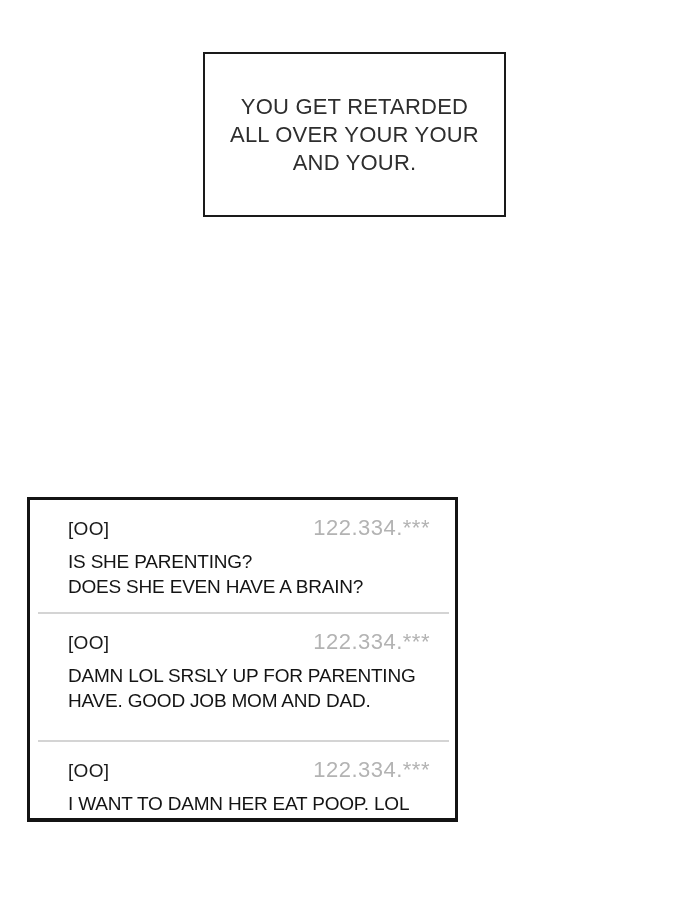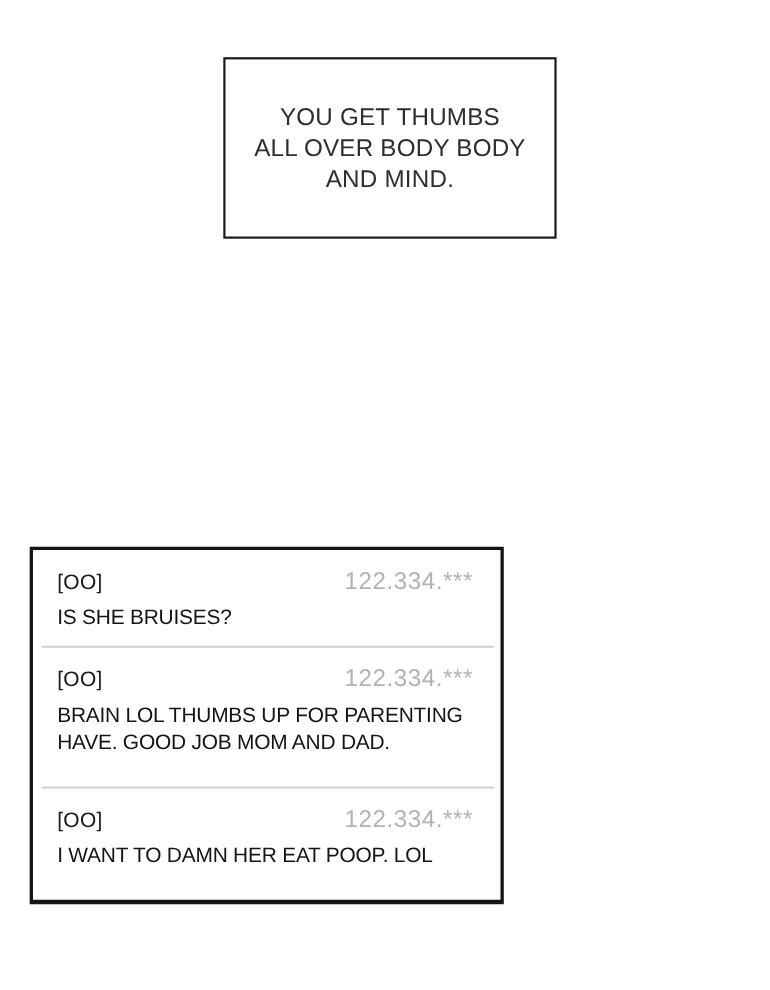--- a/index.html
+++ b/index.html
@@ -40,20 +40,21 @@
     left: 27px;
     top: 497px;
     width: 431px;
     height: 325px;
     border: 3px solid #141414;
     border-bottom-width: 4px;
     background: #ffffff;
   }
   .comment {
     padding: 15px 25px 13px 22px;
+    margin-left: 16px;
   }
   .comment.extra-bottom {
     padding-bottom: 27px;
   }
   .comment-header {
     display: flex;
     justify-content: space-between;
     align-items: baseline;
   }
   .comment-username {
@@ -79,47 +80,48 @@
     margin: 0 6px 0 8px;
   }
 </style>
 </head>
 <body>
 
 <div class="canvas">
 
   <div class="narration-box">
     <div class="narration-text">
-      <div>YOU GET THUMBS</div>
-      <div>ALL OVER BODY BODY</div>
-      <div>AND MIND.</div>
+      <div>YOU GET RETARDED</div>
+      <div>ALL OVER YOUR YOUR</div>
+      <div>AND YOUR.</div>
     </div>
   </div>
 
   <div class="comments-panel">
 
     <div class="comment">
       <div class="comment-header">
         <span class="comment-username">[OO]</span>
         <span class="comment-ip">122.334.***</span>
       </div>
       <div class="comment-body">
-        <div>IS SHE BRUISES?</div>
+        <div>IS SHE PARENTING?</div>
+        <div>DOES SHE EVEN HAVE A BRAIN?</div>
       </div>
     </div>
 
     <div class="divider"></div>
 
     <div class="comment extra-bottom">
       <div class="comment-header">
         <span class="comment-username">[OO]</span>
         <span class="comment-ip">122.334.***</span>
       </div>
       <div class="comment-body">
-        <div>BRAIN LOL THUMBS UP FOR PARENTING</div>
+        <div>DAMN LOL SRSLY UP FOR PARENTING</div>
         <div>HAVE. GOOD JOB MOM AND DAD.</div>
       </div>
     </div>
 
     <div class="divider"></div>
 
     <div class="comment">
       <div class="comment-header">
         <span class="comment-username">[OO]</span>
         <span class="comment-ip">122.334.***</span>

